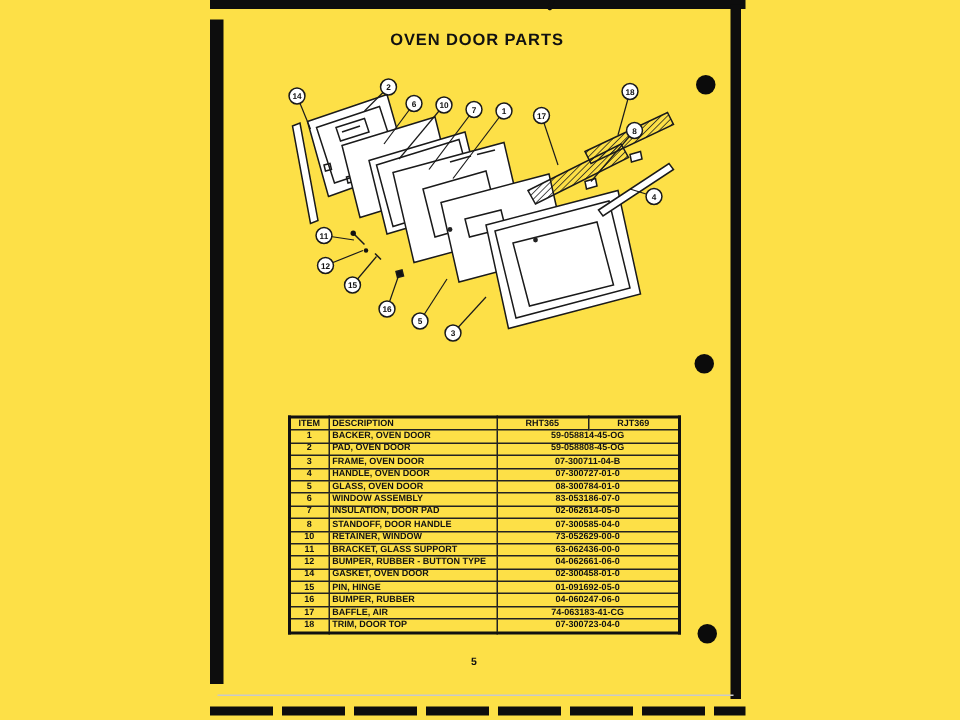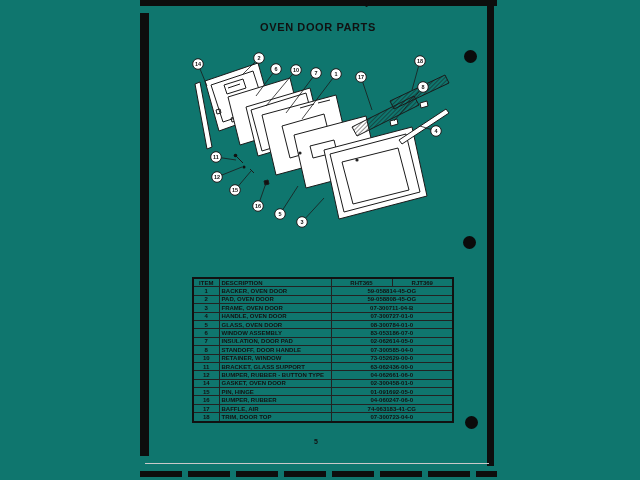--- a/index.html
+++ b/index.html
@@ -1,16 +1,16 @@
 <!DOCTYPE html>
 <html><head>
 <meta charset="utf-8">
 <style>
   html,body{margin:0;padding:0;background:#fff;}
-  #canvas{position:relative;width:640px;height:480px;background:#0f766e;overflow:hidden;
+  #canvas{position:relative;width:640px;height:480px;background:#fde047;overflow:hidden;
           font-family:"Liberation Sans",sans-serif;color:#111;}
   
   .top-band{position:absolute;left:140px;top:0;width:357px;height:6px;background:#0d0d0d;}
   .tick{position:absolute;left:366px;top:-2px;width:3px;height:9px;background:#0d0d0d;transform:rotate(18deg);border-radius:2px;}
   .left-bar{position:absolute;left:140px;top:13px;width:9px;height:443px;background:#0d0d0d;}
   .right-bar{position:absolute;left:487px;top:3px;width:7px;height:463px;background:#0d0d0d;}
   .page-edge{position:absolute;left:145px;top:463px;width:344px;height:1px;background:#c9c9c9;}
   .bottom-dashes{position:absolute;left:140px;top:471px;width:357px;height:6px;
      background:repeating-linear-gradient(90deg,#0d0d0d 0 42px,transparent 42px 48px);}
   .reg-dot{position:absolute;width:13px;height:13px;border-radius:50%;background:#0b0b0b;}

